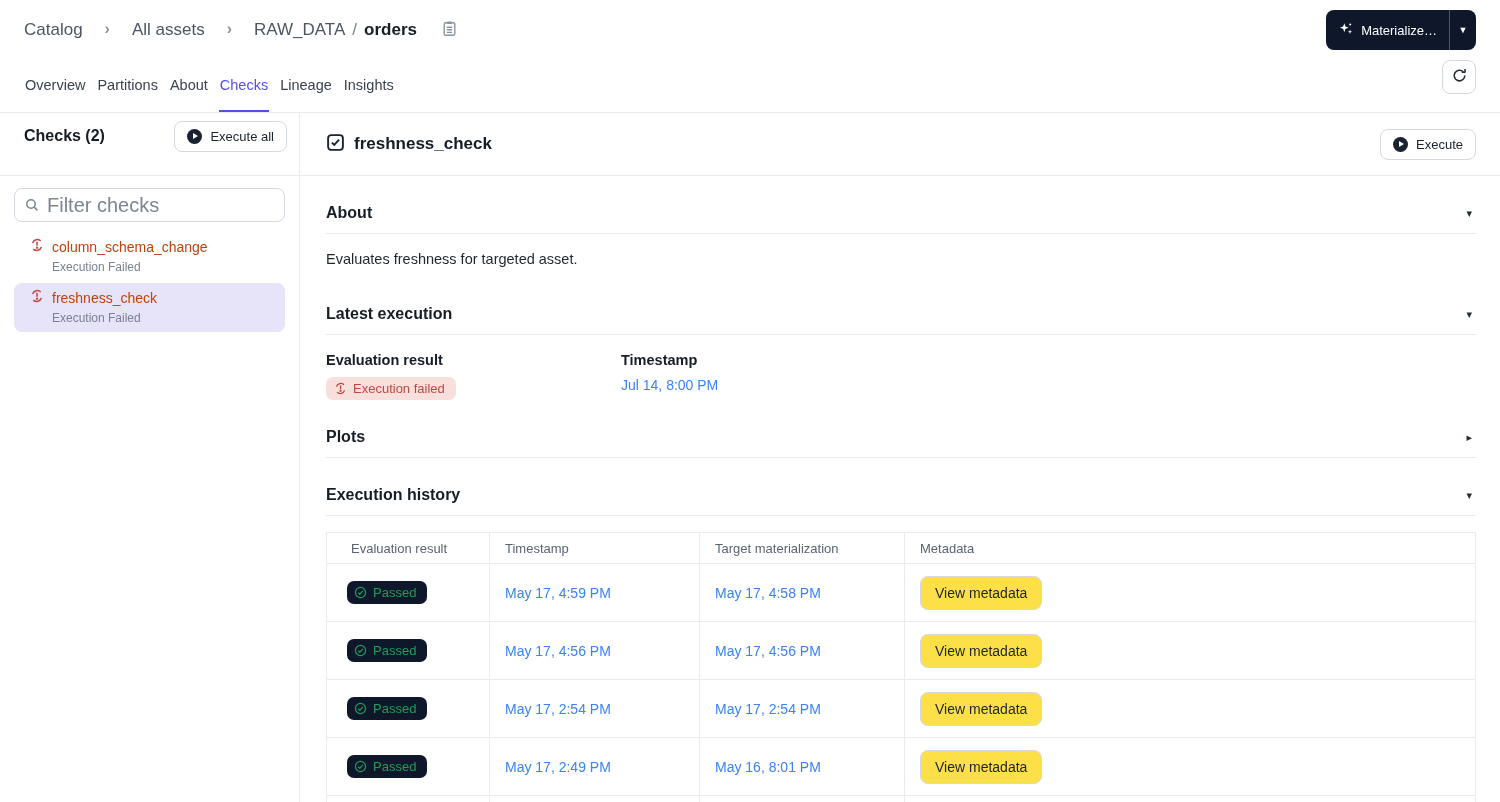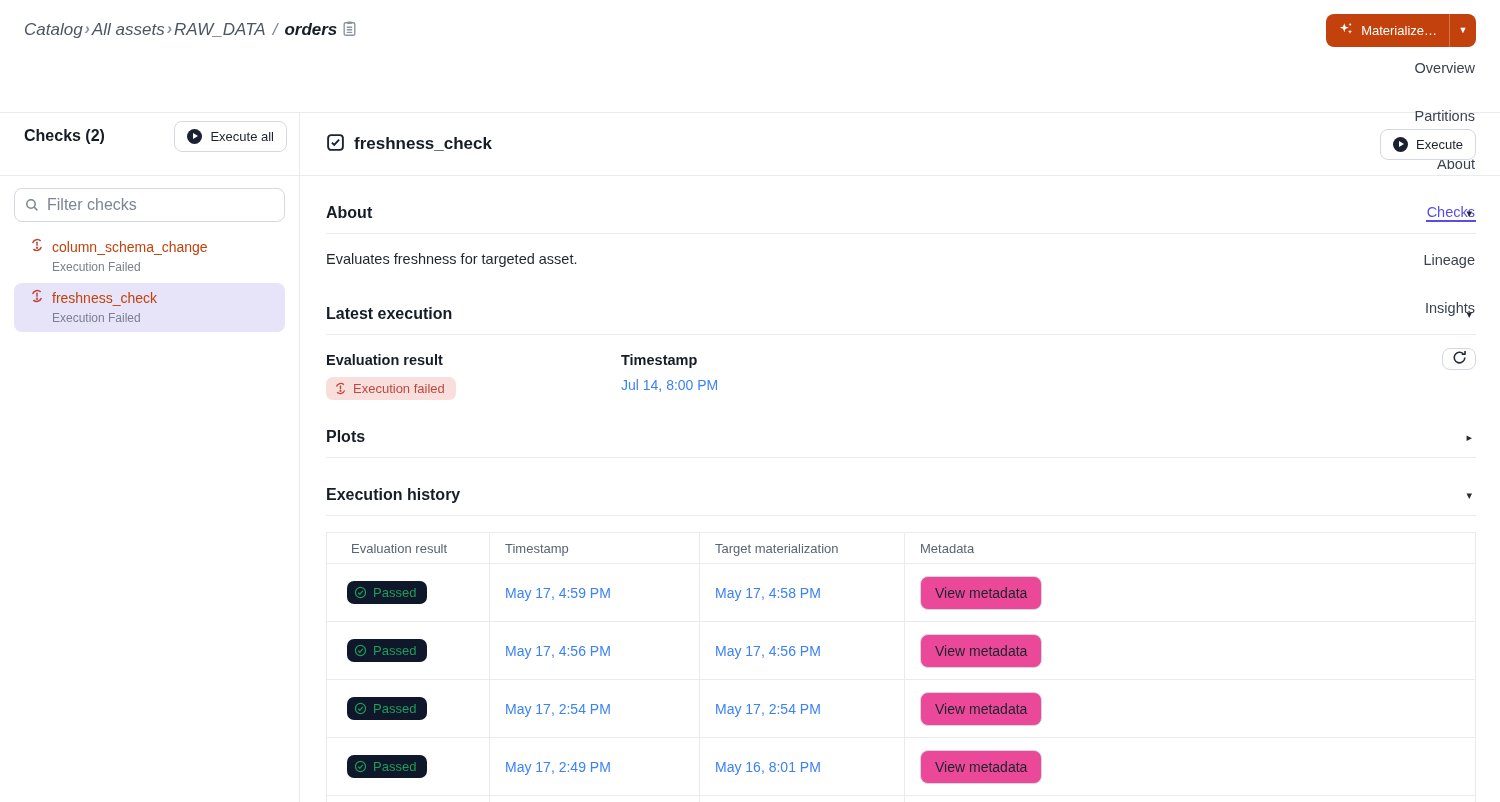--- a/index.html
+++ b/index.html
@@ -1,53 +1,53 @@
 <!DOCTYPE html>
 <html><head>
 <meta charset="utf-8">
 <style>
   * { box-sizing: border-box; margin: 0; padding: 0; }
   html,body { width:1500px; height:802px; overflow:hidden; background:#fff;
     font-family:"Liberation Sans", sans-serif; color:#1C232E; }
 
   
   .topbar { height:60px; display:flex; align-items:center; justify-content:space-between; padding:0 24px; }
-  .breadcrumb { display:flex; align-items:center; gap:2px; font-size:17px;font-style:italic; }
+  .breadcrumb { display:flex; align-items:center; gap:22px; font-size:17px; }
   .crumb { color:#4C5562; font-weight:500; cursor:pointer; }
   .crumb-sep { color:#8B94A1; font-size:16px; font-weight:600; transform:translateY(-1px); }
   .asset-path { display:flex; align-items:center; gap:7px; }
   .path-prefix { color:#4C5562; font-weight:500; }
   .path-slash { color:#7A8491; font-weight:400; }
   .path-name { color:#161D27; font-weight:700; }
   .copy-btn { background:none; border:none; cursor:pointer; display:flex; align-items:center; margin-left:2px; }
 
-  .materialize-btn { display:flex; align-items:stretch; height:33px; background:#c2410c; border-radius:8px; overflow:hidden; color:#fff; }
+  .materialize-btn { display:flex; align-items:stretch; height:40px; background:#0f172a; border-radius:8px; overflow:hidden; color:#fff; }
   .materialize-main { display:flex; align-items:center; gap:7px; padding:0 12px; font-size:13px; font-weight:500; cursor:pointer; background:none; border:none; color:#fff; }
   .materialize-caret { width:27px; display:flex; align-items:center; justify-content:center; border:none; border-left:1px solid rgba(255,255,255,.28); background:none; color:#fff; font-size:9px; cursor:pointer; }
 
   
-  .tabbar { height:53px; display:flex; align-items:flex-end; padding:0 24px 0 24px; border-bottom:1px solid #E9EBEF; gap:30px;flex-direction:column; }
+  .tabbar { height:53px; display:flex; align-items:flex-start; padding:0 24px 0 24px; border-bottom:1px solid #E9EBEF; gap:10px; }
   .tab { height:52px; display:flex; align-items:center; font-size:14.5px; font-weight:500; color:#39424E; border:none; background:none; cursor:pointer; border-bottom:2px solid transparent; padding:0 1px; }
   .tab.active { color:#564EE8; border-bottom-color:#564EE8; }
   .refresh-btn { margin-left:auto; width:34px; height:34px; border:1px solid #D4D9E0; border-radius:8px; background:#fff; display:flex; align-items:center; justify-content:center; cursor:pointer; }
 
   
   .layout { display:flex; height:689px; }
   .sidebar { width:300px; border-right:1px solid #E9EBEF; flex-shrink:0; }
   .main { flex:1; min-width:0; }
 
   
   .sidebar-header { height:63px; display:flex; align-items:center; justify-content:space-between; padding:0 12px 16px 24px; border-bottom:1px solid #E9EBEF; }
   .sidebar-title { font-size:16px; font-weight:700; color:#161D27; }
   .btn { display:inline-flex; align-items:center; gap:8px; border:1px solid #D4D9E0; background:#fff; border-radius:8px; padding:7px 12px; font-size:13px; font-weight:500; color:#1C232E; cursor:pointer; font-family:inherit; }
   .play-icon { width:15px; height:15px; border-radius:50%; background:#1A2130; position:relative; flex-shrink:0; }
   .play-icon::after { content:""; position:absolute; left:6px; top:4px; border-left:5px solid #fff; border-top:3.5px solid transparent; border-bottom:3.5px solid transparent; }
 
   .filter-wrap { margin:12px 14px 10px 14px; position:relative; }
-  .filter-input { width:100%; height:34px; border:1px solid #D4D9E0; border-radius:8px; padding:0 10px 0 32px; font-size:16px; color:#1C232E; outline:none; font-family:inherit; }
+  .filter-input { width:100%; height:34px; border:1px solid #D4D9E0; border-radius:8px; padding:0 10px 0 32px; font-size:20px; color:#1C232E; outline:none; font-family:inherit; }
   .filter-input::placeholder { color:#7C8593; }
   .filter-search-icon { position:absolute; left:10px; top:9px; }
 
   .check-list { padding:0 14px; display:flex; flex-direction:column; gap:2px; }
   .check-item { padding:6px 12px 7px 16px; border-radius:8px; cursor:pointer; }
   .check-item.selected { background:#E7E3F9; }
   .check-item-row { display:flex; align-items:center; gap:8px; }
   .check-item-name { font-size:14px; color:#c2410c; }
   .check-item-status { font-size:12px; color:#79828F; margin-left:22px; margin-top:4px; }
 
@@ -77,21 +77,21 @@
   .history-table { margin-top:16px; border:1px solid #E9EBEF; }
   .hrow { display:grid; grid-template-columns:162px 210px 205px 1fr; }
   .hcell { padding:0 12px 0 15px; display:flex; align-items:center; }
   .hcell + .hcell { border-left:1px solid #E9EBEF; }
   .hrow.head { height:31px; border-bottom:1px solid #E9EBEF; }
   .hrow.head .hcell { font-size:13px; color:#5A6472; }
   .hrow.head .hcell:first-child { padding-left:24px; }
   .hrow.body { height:58px; border-bottom:1px solid #E9EBEF; }
   .hrow.body .hcell:first-child { padding-left:20px; }
   .hrow.partial { height:40px; }
-  .meta-btn { border:1px solid #D4D9E0; background:#ec4899; border-radius:8px; padding:8px 14px; font-size:14px; color:#1C232E; cursor:pointer; font-family:inherit; }
+  .meta-btn { border:1px solid #D4D9E0; background:#fde047; border-radius:8px; padding:8px 14px; font-size:14px; color:#1C232E; cursor:pointer; font-family:inherit; }
   .badge .fi, .badge .gi { flex-shrink:0; display:flex; }
 </style>
 </head>
 <body>
 
 <div class="topbar">
   <nav class="breadcrumb">
     <span class="crumb">Catalog</span>
     <span class="crumb-sep">›</span>
     <span class="crumb">All assets</span>

